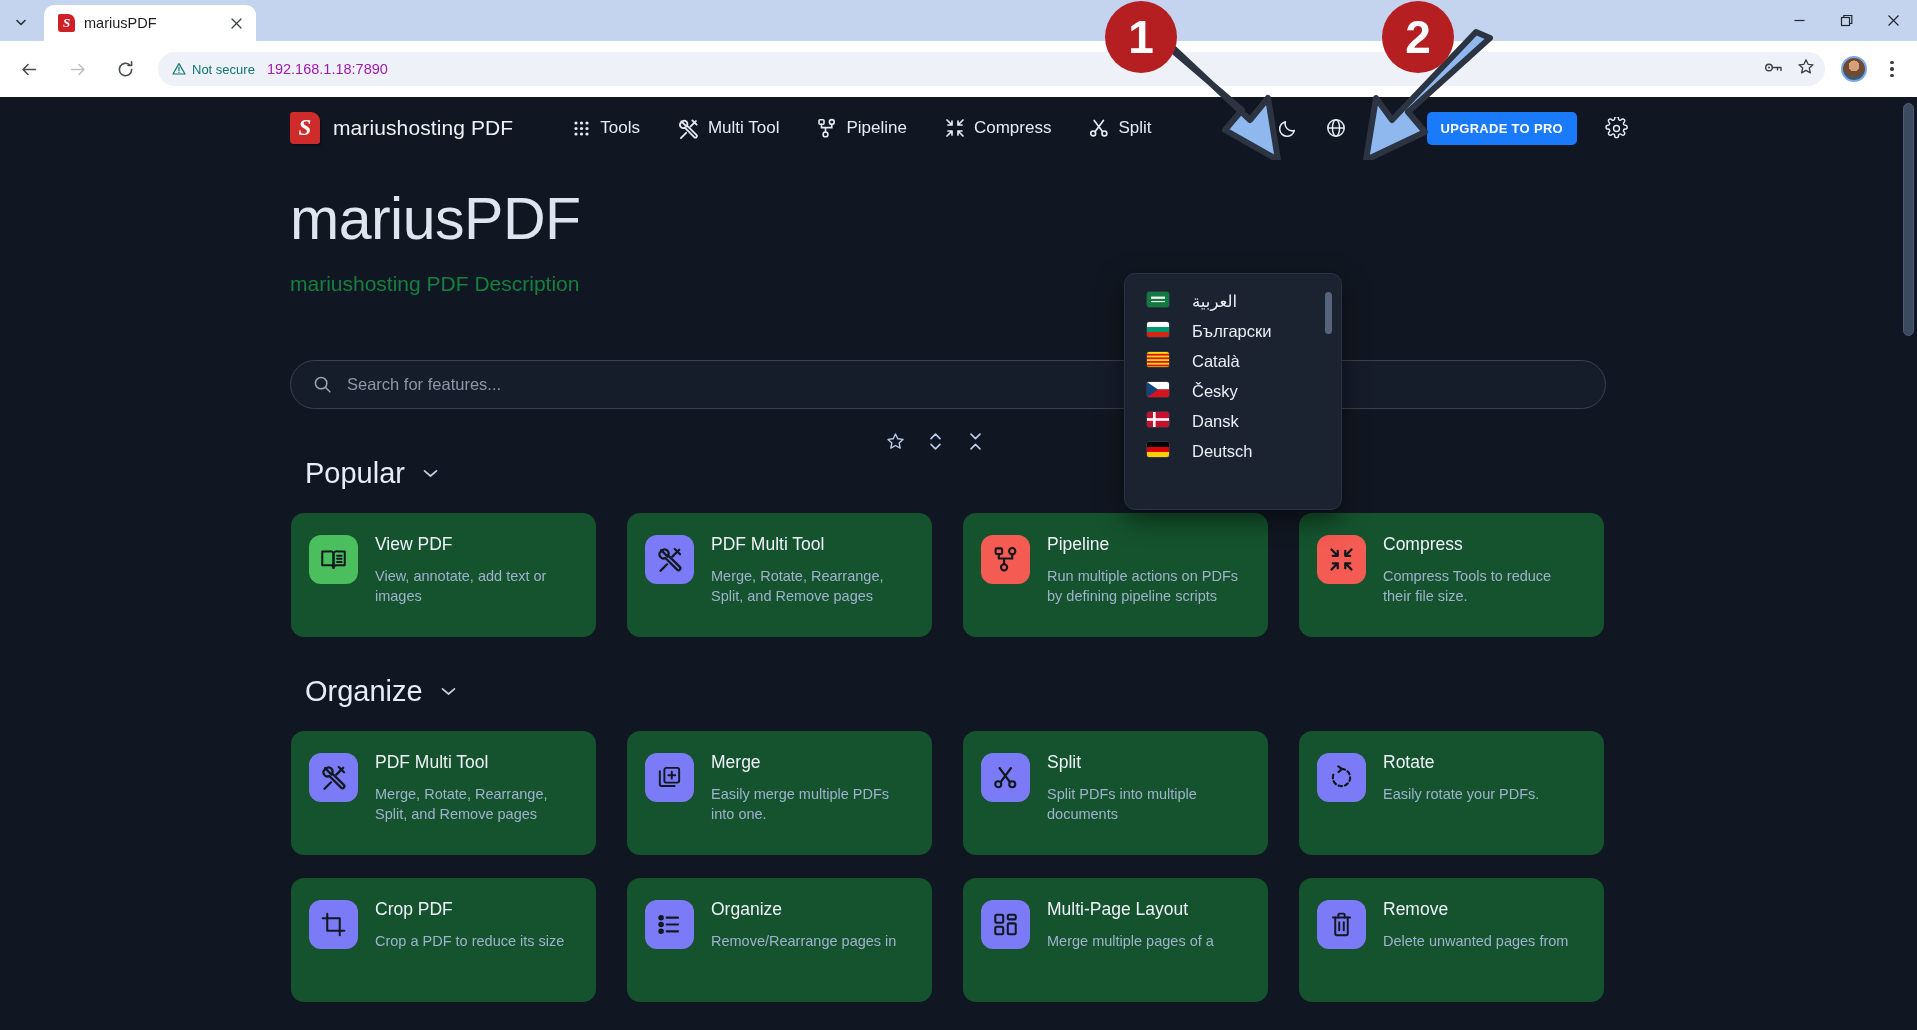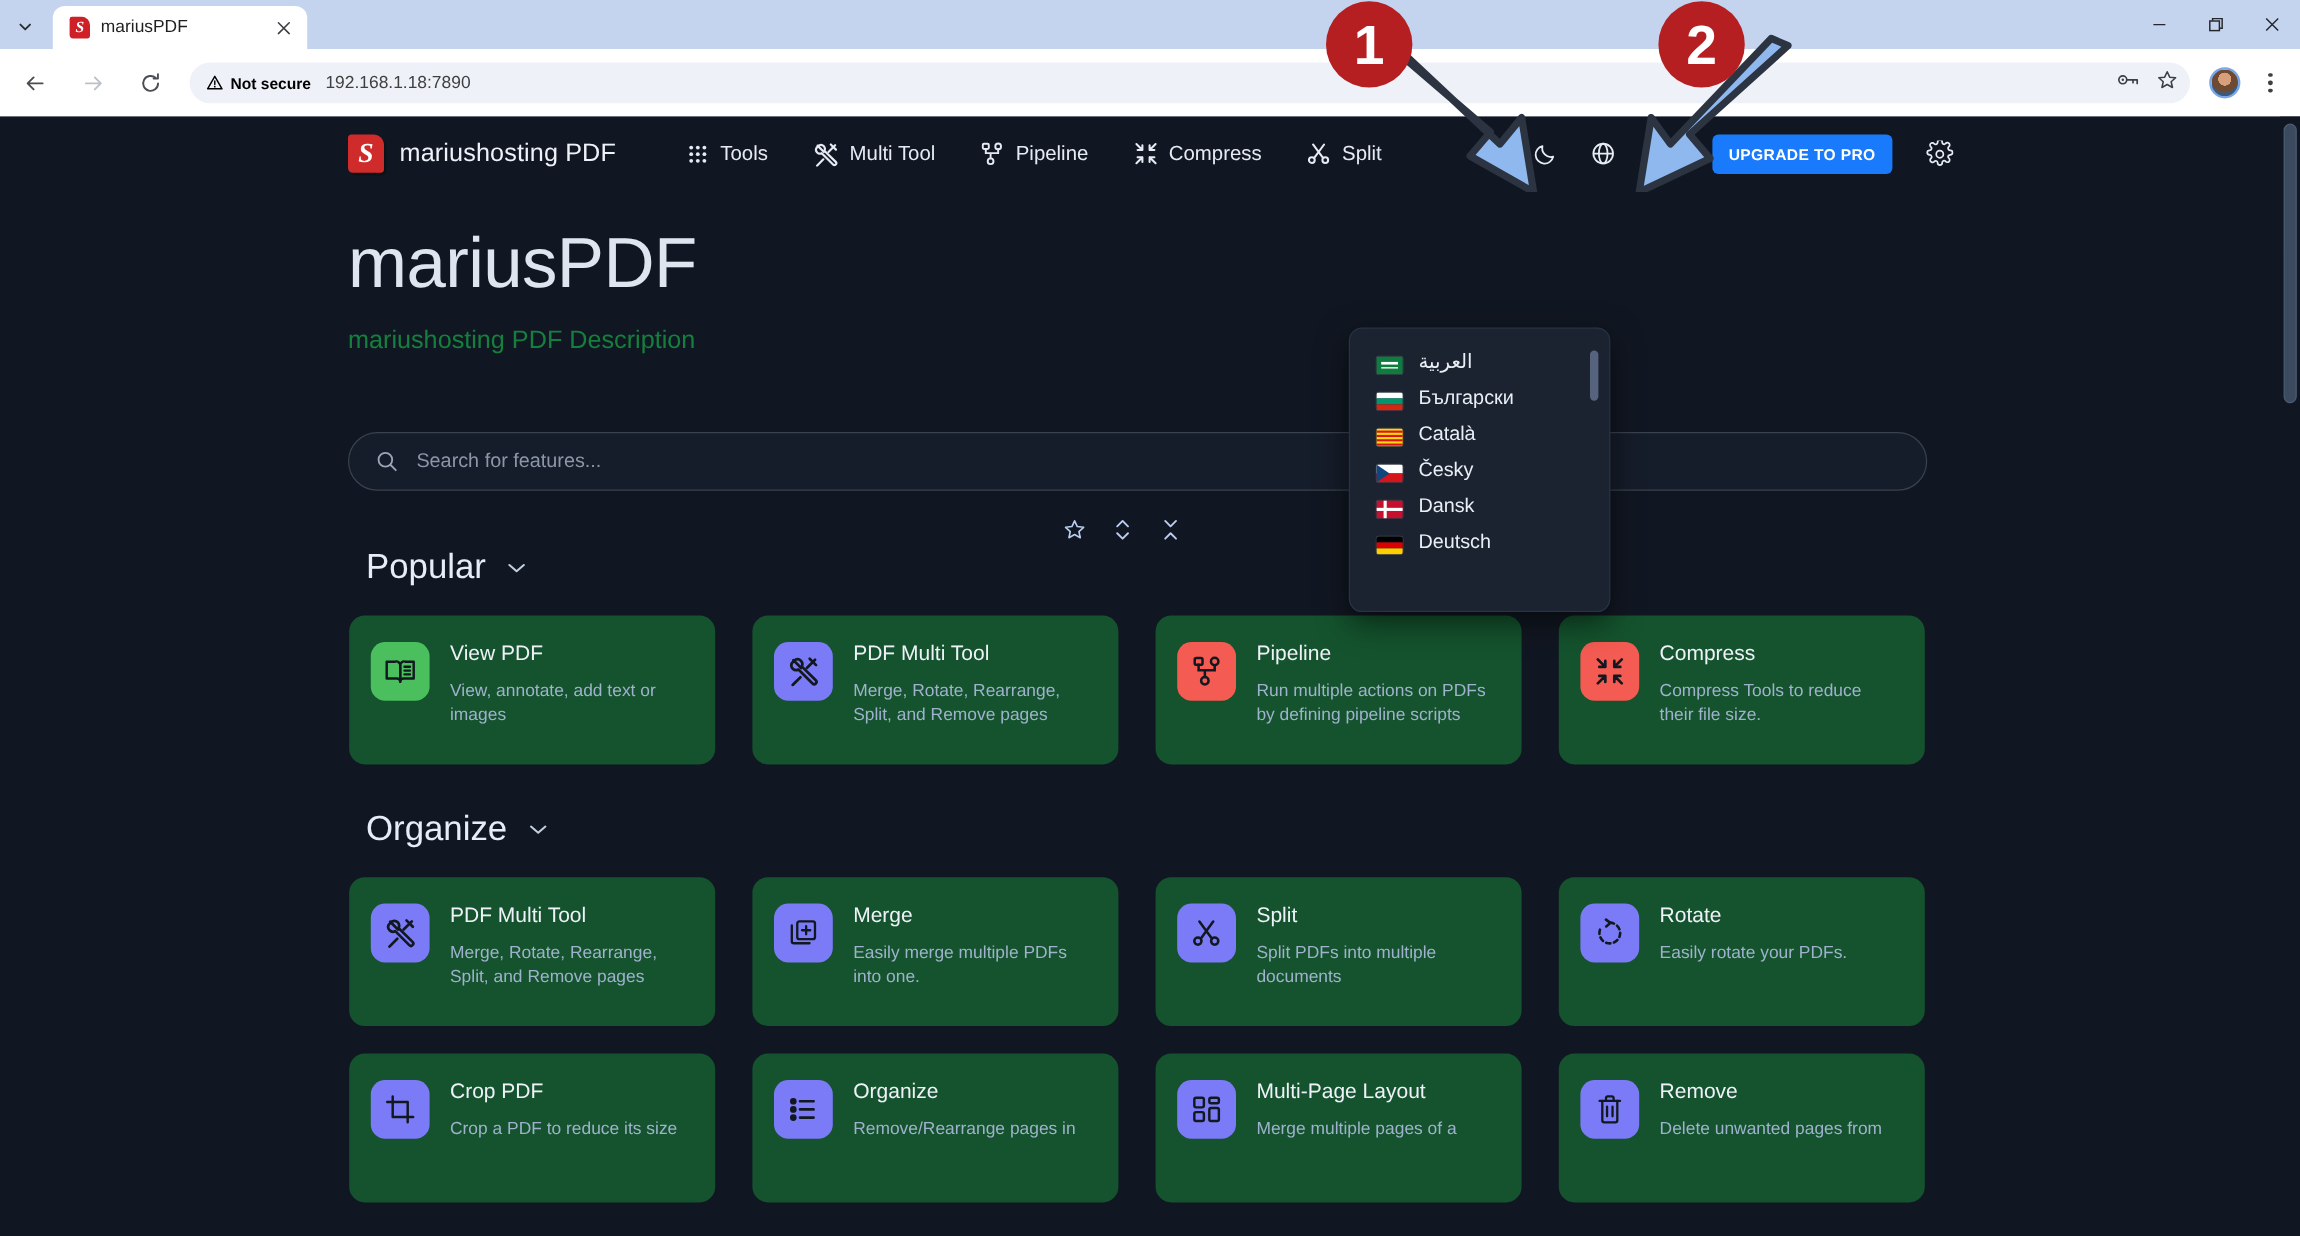--- a/index.html
+++ b/index.html
@@ -68,24 +68,24 @@
     border-radius: 50%; color: #4a4d51;
   }
   .nav-btn.dim { color: #bdc1c6; }
   .omnibox {
     flex: 1; height: 34px; background: #eef1f8; border-radius: 18px;
     display: flex; align-items: center; padding: 0 14px; margin-left: 8px; margin-right: 6px;
     position: relative;
   }
   .notsecure {
     display: flex; align-items: center; gap: 6px;
-    font-size: 13px; color: #000000; font-weight: 700;
+    font-size: 13px; color: #0f766e; font-weight: 400;
     padding-right: 12px;
   }
-  .omnibox-url { font-size: 14.5px; color: #404040; }
+  .omnibox-url { font-size: 14.5px; color: #a21caf; }
   .omnibox-right {
     position: absolute; right: 10px; top: 0; height: 34px;
     display: flex; align-items: center; gap: 14px; color: #3c4043;
   }
   .tb-right { display: flex; align-items: center; gap: 4px; }
   .avatar {
     width: 26px; height: 26px; border-radius: 50%;
     background: radial-gradient(circle at 50% 36%, #d8a07a 0 30%, #6f4a33 31% 62%, #3c5a78 63% 100%);
     border: 2px solid #7aa7e8; margin: 0 8px;
   }
@@ -140,21 +140,21 @@
 
   
   .lang-menu {
     position: absolute; left: 1124px; top: 176px;
     width: 218px; height: 237px;
     background: #1b2230; border: 1px solid #2a3346;
     border-radius: 11px; box-shadow: 0 8px 26px rgba(0,0,0,.55);
     padding: 12px 0 10px 0; overflow: hidden; z-index: 30;
   }
   .lang-item {
-    display: flex; align-items: flex-end; gap: 13px;
+    display: flex; align-items: flex-start; gap: 23px;
     padding: 5.5px 22px; color: #eaeef5; font-size: 16.5px;
   }
   .flag {
     width: 22px; height: 15px; flex: 0 0 22px;
     border-radius: 2px; overflow: hidden; display: block;
     box-shadow: 0 0 0 .5px rgba(255,255,255,.18);
   }
   .lang-scrollbar {
     position: absolute; right: 9px; top: 18px;
     width: 7px; height: 42px; background: #55637c; border-radius: 4px;

